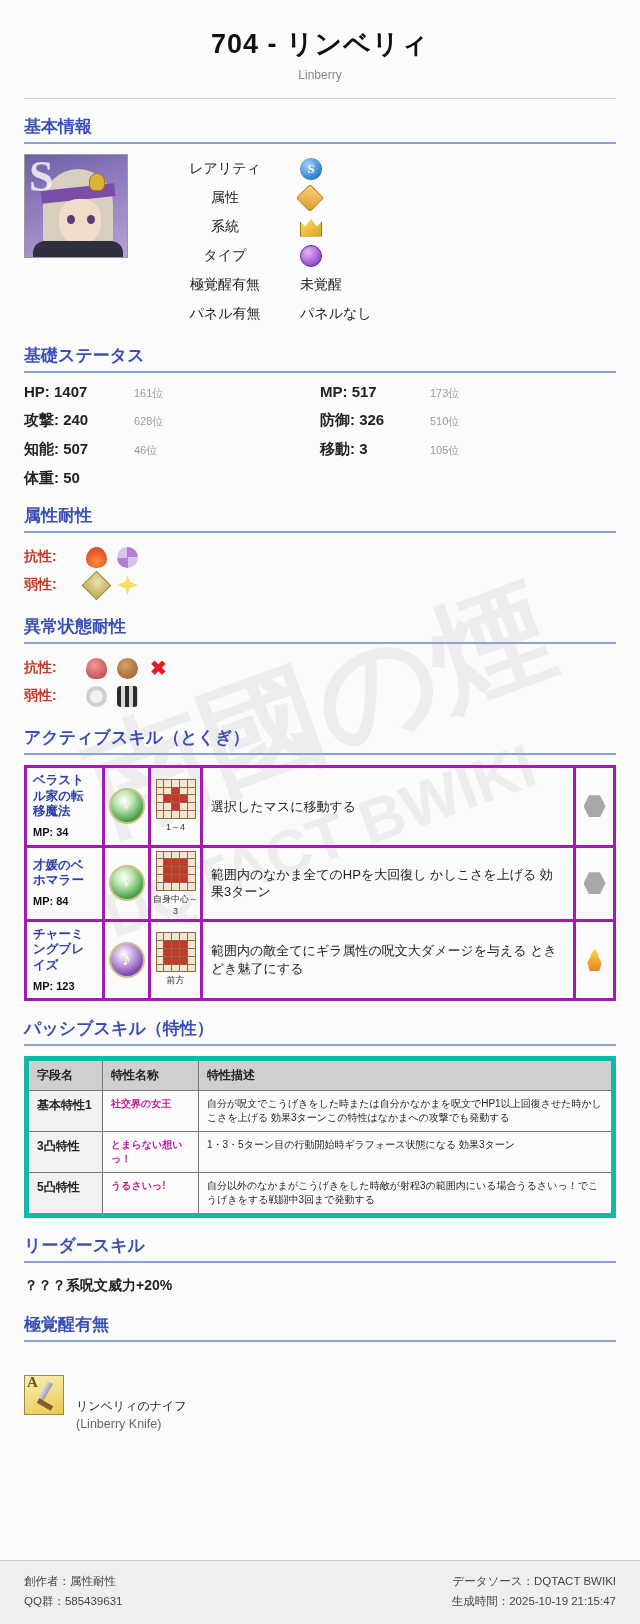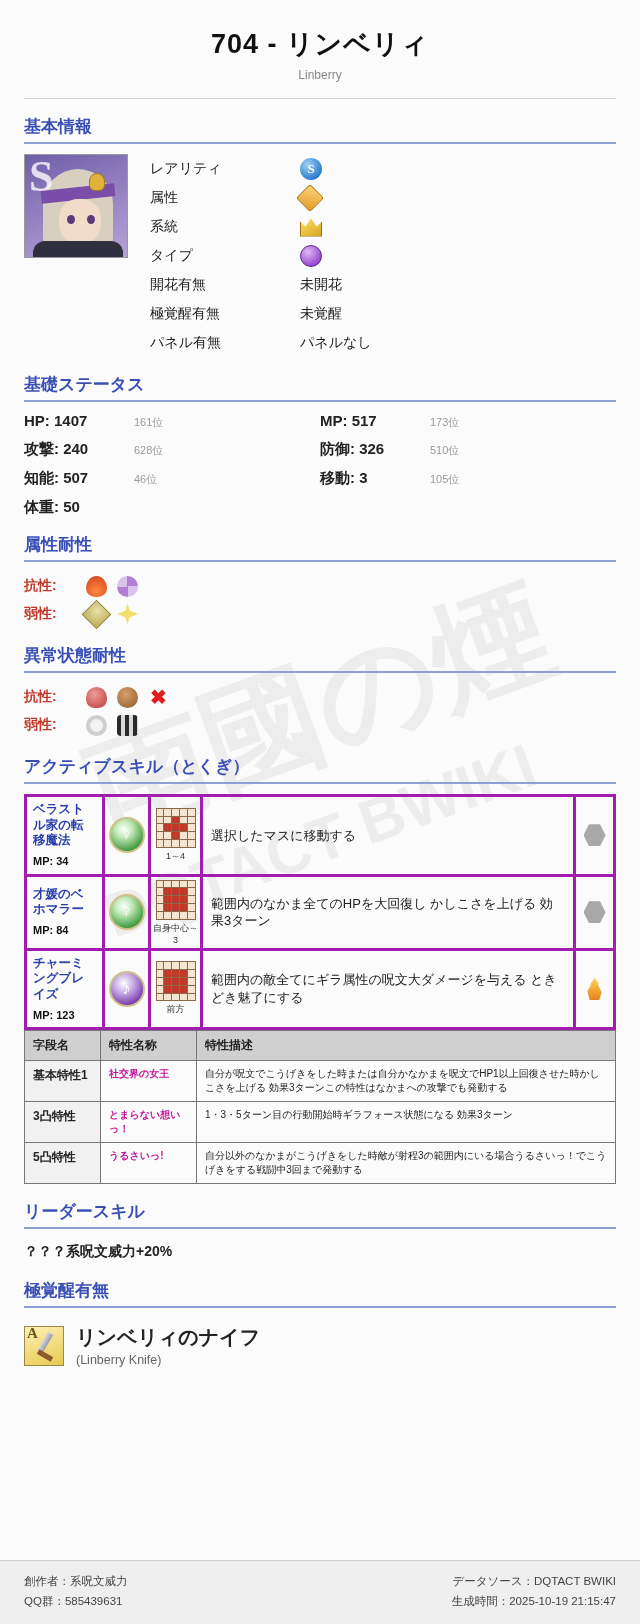--- a/index.html
+++ b/index.html
@@ -120,21 +120,21 @@
     font-size: 44px; font-weight: bold; color: rgba(255,255,255,0.78);
     font-family: "Liberation Serif", serif;
     line-height: 1;
   }
   .portrait .bell {
     position: absolute; left: 64px; top: 18px; width: 16px; height: 18px;
     background: #e0b13a; border-radius: 8px 8px 6px 6px; border: 1px solid #9c7a1d;
   }
   .info-table { flex: 1; }
   .info-line { display: flex; align-items: center; height: 29px; }
-  .info-label { width: 150px; font-size: 14px; }
+  .info-label { width: 150px; font-size: 14px; text-align: center; }
   .info-value { font-size: 14px; }
 
   
   .gem {
     display: inline-block; width: 22px; height: 22px; vertical-align: middle;
   }
   .gem-s {
     border-radius: 50%;
     background: radial-gradient(circle at 35% 30%, #9fd0f5, #2f7fd0 70%, #1a4f8c);
     color: #fff; font-weight: bold; font-size: 13px; text-align: center; line-height: 22px;
@@ -215,21 +215,21 @@
     width: 22px; height: 22px; margin: 0 auto; background: #a8a8a8;
     clip-path: polygon(25% 0,75% 0,100% 50%,75% 100%,25% 100%,0 50%);
   }
   .flame {
     width: 24px; height: 22px; margin: 0 auto;
     background: linear-gradient(180deg,#ffd34d,#e8821f);
     clip-path: polygon(50% 0,70% 30%,62% 25%,80% 65%,70% 100%,30% 100%,20% 60%,38% 28%,30% 33%);
   }
 
   
-  .passive { border-collapse: collapse; width: 100%; border: 1px solid #14b8a6; }
+  .passive { border-collapse: collapse; width: 100%; border: 5px solid #14b8a6; }
   .passive th {
     background: #cfcfcf; border: 1px solid #777; font-size: 12px;
     padding: 6px 8px; text-align: left; font-weight: bold;
   }
   .passive td { border: 1px solid #777; padding: 6px 8px; font-size: 10px; line-height: 1.4; vertical-align: top; }
   .passive td.col1 { width: 76px; background: #f1f1f1; font-weight: bold; font-size: 12px; }
   .passive td.col2 { width: 96px; color: #c0169c; font-weight: bold; }
 
   
   .leader-text { font-size: 14px; font-weight: bold; padding: 4px 0 2px; }
@@ -246,21 +246,21 @@
     color: #6a5a1a; font-family: "Liberation Serif", serif;
   }
   .equip-icon .blade {
     position: absolute; left: 17px; top: 5px; width: 6px; height: 22px;
     background: linear-gradient(90deg,#d8d8e0,#9a9aa8); transform: rotate(30deg);
   }
   .equip-icon .hilt {
     position: absolute; left: 12px; top: 26px; width: 16px; height: 5px;
     background: #8a5a2a; transform: rotate(30deg);
   }
-  .equip-jp { font-size: 20px; font-weight: bold; }
+  .equip-jp { font-size: 12px; font-weight: normal; margin-top: 40px; }
   .equip-en { font-size: 12.5px; color: #666; margin-top: 2px; }
 
   
   .footer {
     position: absolute; left: 0; bottom: 0; width: 640px;
     background: #efefef; border-top: 1px solid #d0d0d0;
     padding: 10px 24px 12px;
     font-size: 11.5px; color: #444;
   }
   .footer-line { display: flex; justify-content: space-between; line-height: 1.8; }
@@ -318,24 +318,20 @@
           </div>
         </div>
 
         <div class="info-line">
           <div class="info-label">タイプ</div>
           <div class="info-value">
             <span class="gem gem-orb"></span>
           </div>
         </div>
 
-        <div class="info-line">
-          <div class="info-label">開花有無</div>
-          <div class="info-value">未開花</div>
-        </div>
 
         <div class="info-line">
           <div class="info-label">極覚醒有無</div>
           <div class="info-value">未覚醒</div>
         </div>
 
         <div class="info-line">
           <div class="info-label">パネル有無</div>
           <div class="info-value">パネルなし</div>
         </div>
@@ -542,20 +538,21 @@
           <div class="range-cap">前方</div>
         </td>
         <td class="sk-desc">範囲内の敵全てにギラ属性の呪文大ダメージを与える ときどき魅了にする</td>
         <td class="sk-tag">
           <div class="flame"></div>
         </td>
       </tr>
     </tbody>
       </table>
 
+    <div class="section-h">パッシブスキル（特性）</div>
     <table class="passive">
       <tbody>
           <tr>
         <th>字段名</th>
         <th>特性名称</th>
         <th>特性描述</th>
       </tr>
       <tr>
         <td class="col1">基本特性1</td>
         <td class="col2">社交界の女王</td>
@@ -588,21 +585,21 @@
         <div class="equip-jp">リンベリィのナイフ</div>
         <div class="equip-en">(Linberry Knife)</div>
       </div>
     </div>
 
     <div style="height:70px"></div>
   </div>
 
   <div class="footer">
     <div class="footer-line">
-      <span>創作者：系呪文威力</span>
+      <span>創作者：属性耐性</span>
       <span>データソース：DQTACT BWIKI</span>
     </div>
     <div class="footer-line">
       <span>QQ群：585439631</span>
       <span>生成時間：2025-10-19 21:15:47</span>
     </div>
   </div>
 
 </div>
 

